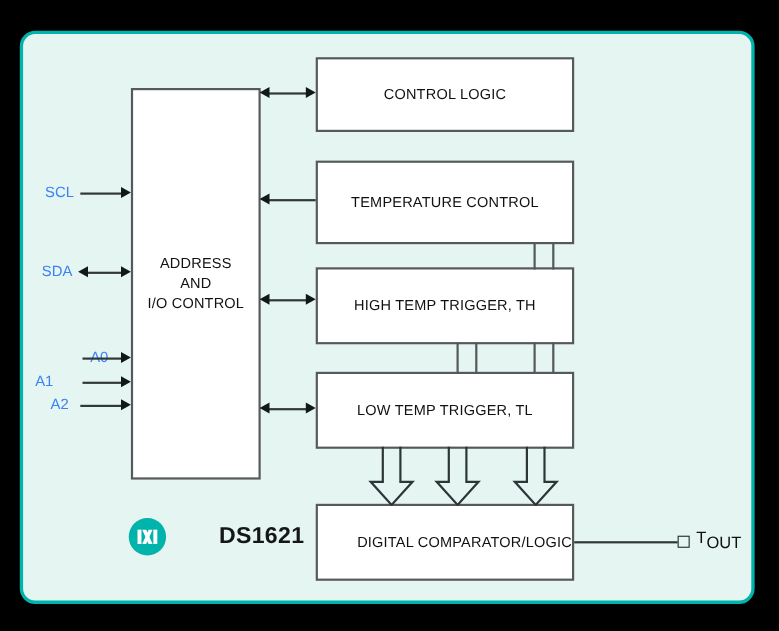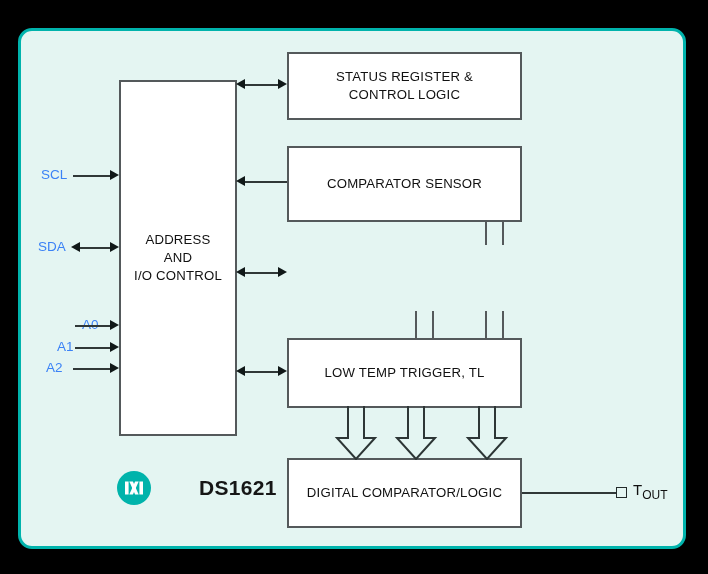--- a/index.html
+++ b/index.html
@@ -77,21 +77,21 @@
     border:1.8px solid #222a2a;
     background:#e4f5f2;
     box-sizing:border-box;
   }
   .toutlabel{
     position:absolute;
     font-size:15px;
     color:#111111;
     white-space:nowrap;
   }
-  .toutlabel sub{font-size:12px;}
+  .toutlabel sub{font-size:15px;}
 
   
   .logowrap{
     position:absolute;
     display:flex;
     align-items:center;
     gap:11px;
   }
   .logocircle{
     width:34px;height:34px;border-radius:50%;
@@ -116,52 +116,54 @@
   <div class="blk" style="left:119px;top:50px;width:118px;height:356px;margin-top:30px;">
     <div>
       <span>ADDRESS</span>
       <span>AND</span>
       <span>I/O CONTROL</span>
     </div>
   </div>
 
   <div class="blk" style="left:287px;top:52px;width:235px;height:68px;">
     <div>
-      <span>STATUS REGISTER &amp;</span>
       <span>CONTROL LOGIC</span>
     </div>
   </div>
 
   <div class="blk" style="left:287px;top:146px;width:235px;height:76px;">
-    <span>COMPARATOR SENSOR</span>
-  </div>
-
+    <span>TEMPERATURE CONTROL</span>
+  </div>
+
+  <div class="blk" style="left:287px;top:243px;width:235px;height:70px;">
+    <span>HIGH TEMP TRIGGER, TH</span>
+  </div>
 
   <div class="blk" style="left:287px;top:338px;width:235px;height:70px;">
     <span>LOW TEMP TRIGGER, TL</span>
   </div>
 
-  <div class="blk" style="left:287px;top:458px;width:235px;height:70px;">
+  <div class="blk" style="left:287px;top:458px;width:235px;height:70px;justify-content:flex-end;">
     <span>DIGITAL COMPARATOR/LOGIC</span>
   </div>
 
   <div class="pinlabel" style="left:41px;top:167px;">SCL</div>
   <div class="hline" style="left:73px;top:175px;width:40px;"></div>
   <div class="ar-r" style="left:110px;top:169.5px;"></div>
 
   <div class="pinlabel" style="left:38px;top:239px;">SDA</div>
   <div class="hline" style="left:79px;top:247px;width:34px;"></div>
   <div class="ar-l" style="left:71px;top:241.5px;"></div>
   <div class="ar-r" style="left:110px;top:241.5px;"></div>
 
   <div class="pinlabel" style="left:46px;top:317px;margin-left:36px;">A0</div>
   <div class="hline" style="left:75px;top:325px;width:38px;"></div>
   <div class="ar-r" style="left:110px;top:319.5px;"></div>
 
-  <div class="pinlabel" style="left:57px;top:339px;">A1</div>
+  <div class="pinlabel" style="left:32px;top:339px;">A1</div>
   <div class="hline" style="left:75px;top:347px;width:38px;"></div>
   <div class="ar-r" style="left:110px;top:341.5px;"></div>
 
   <div class="pinlabel" style="left:46px;top:360px;">A2</div>
   <div class="hline" style="left:73px;top:368px;width:40px;"></div>
   <div class="ar-r" style="left:110px;top:362.5px;"></div>
 
   <div class="hline" style="left:244px;top:84px;width:36px;"></div>
   <div class="ar-l" style="left:236px;top:78.5px;"></div>
   <div class="ar-r" style="left:278px;top:78.5px;"></div>

